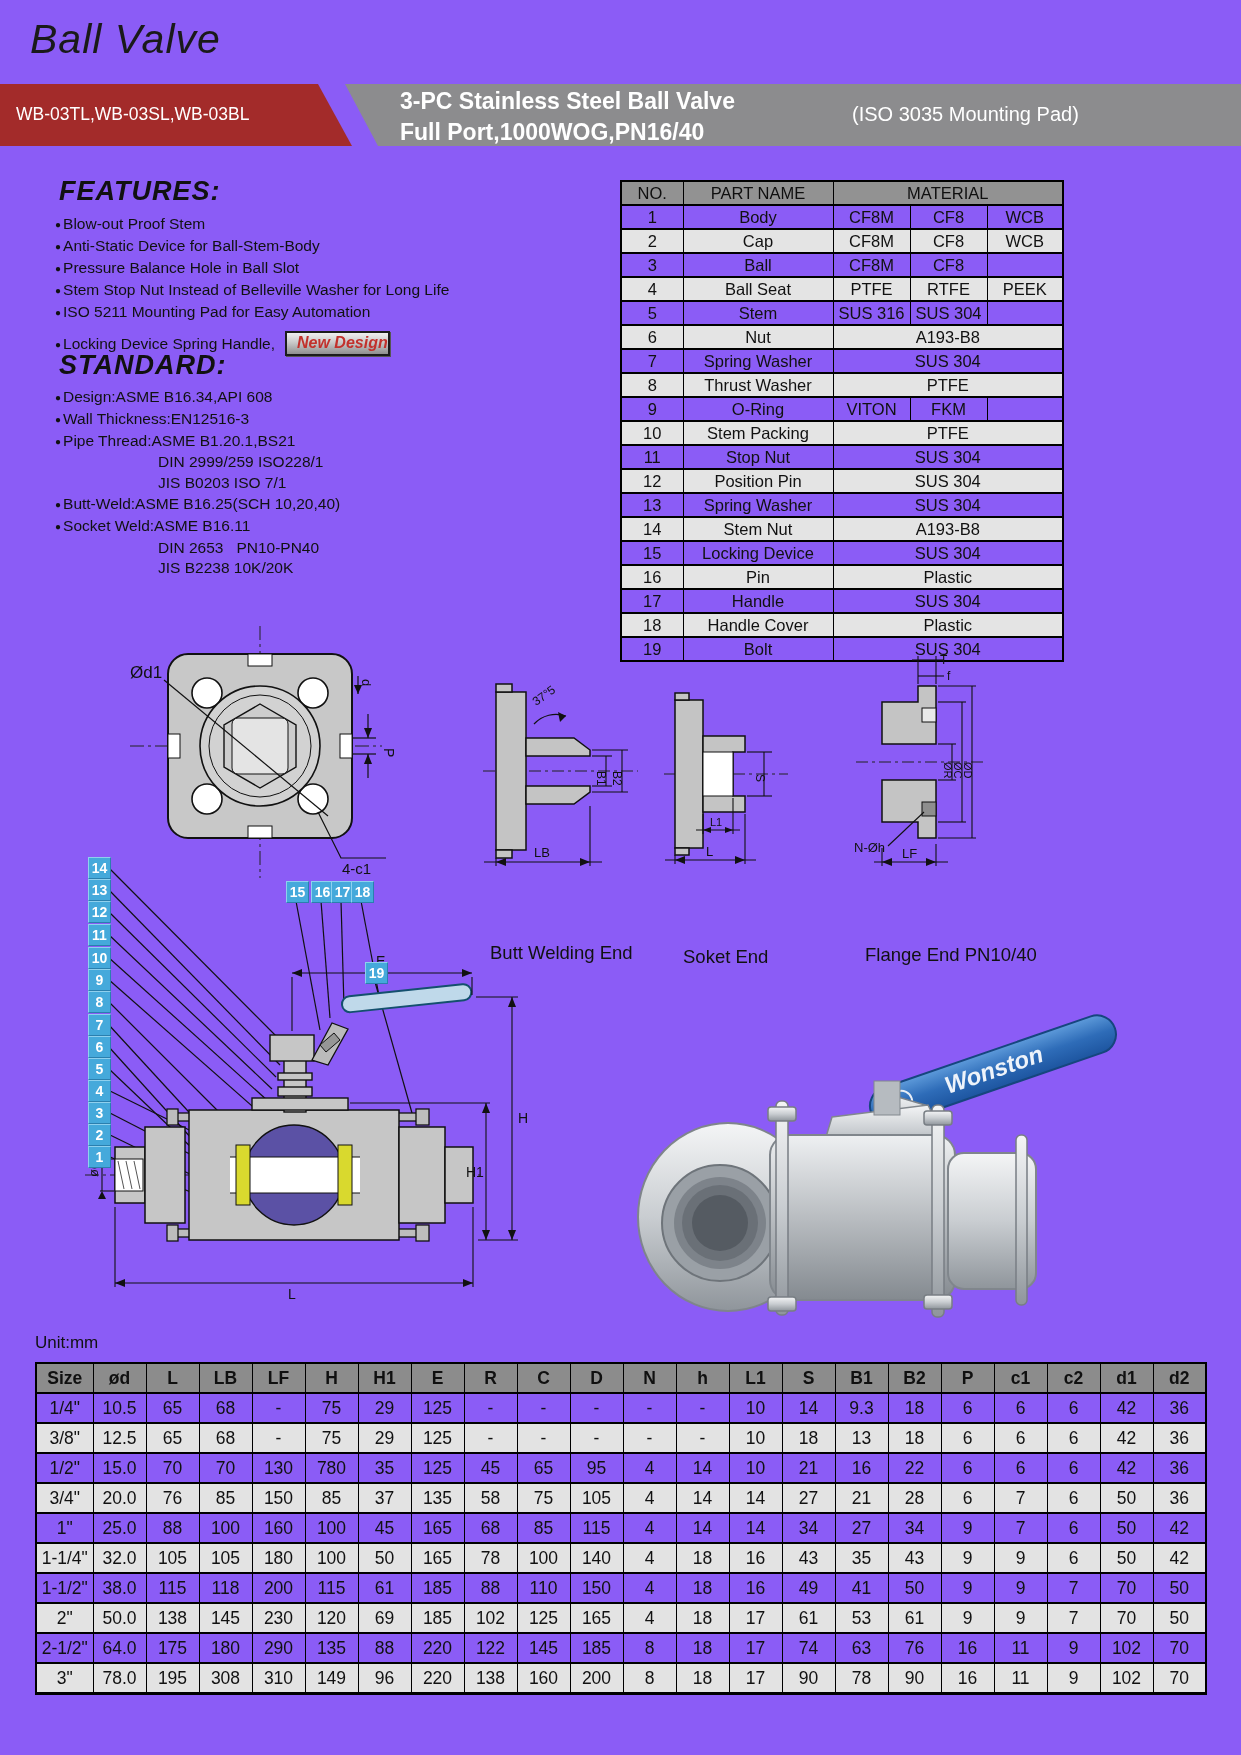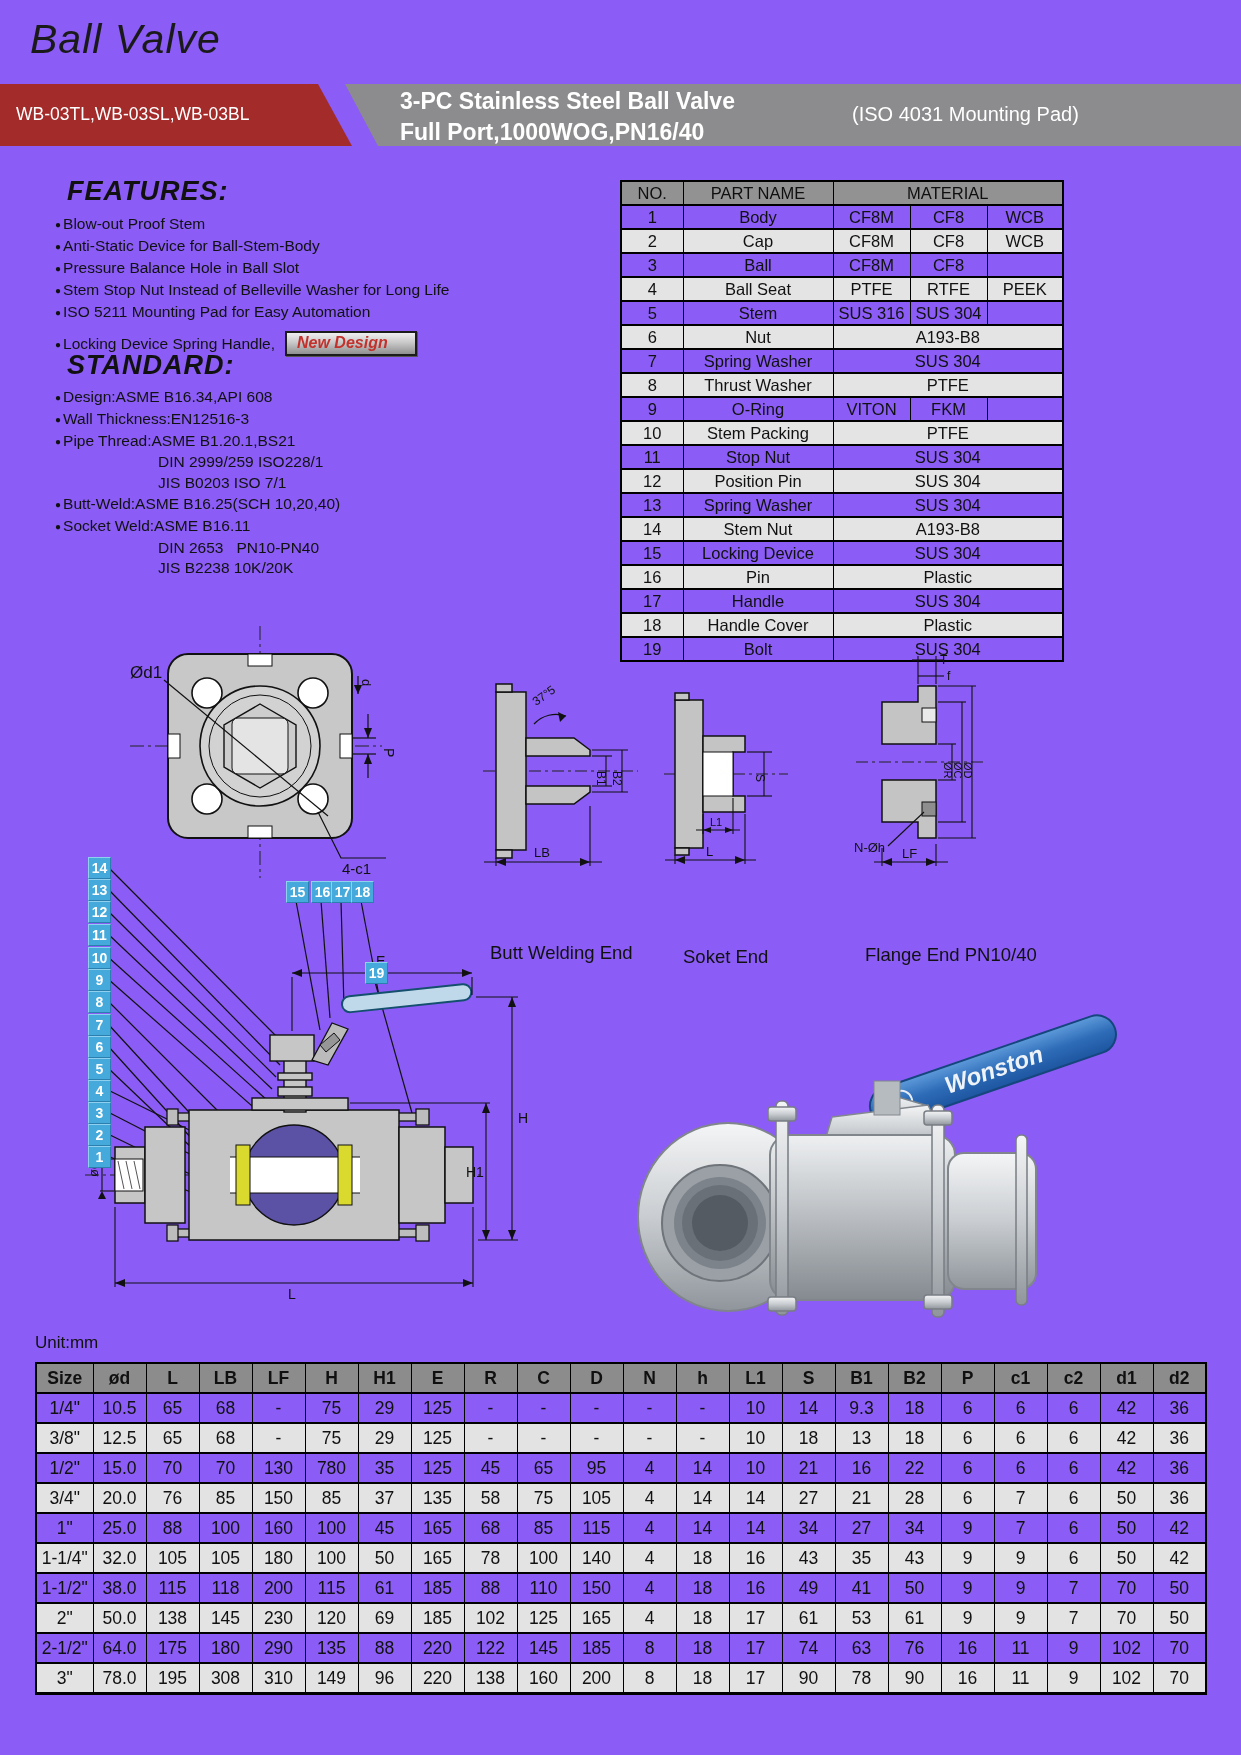--- a/index.html
+++ b/index.html
@@ -13,26 +13,26 @@
   .banner-red{position:absolute;left:0;top:0;width:352px;height:62px;
               clip-path:polygon(0 0,calc(100% - 34px) 0,100% 100%,0 100%);}
   .banner-gray{position:absolute;left:342px;top:0;width:899px;height:62px;
                clip-path:polygon(3px 0,100% 0,100% 100%,36px 100%);}
   .banner-models{position:absolute;left:16px;top:104px;color:#fff;font-size:17.5px;}
   .banner-line1{position:absolute;left:400px;top:88px;color:#fff;font-size:23px;font-weight:700;}
   .banner-line2{position:absolute;left:400px;top:119px;color:#fff;font-size:23px;font-weight:700;}
   .banner-iso{position:absolute;left:852px;top:103px;color:#fff;font-size:20px;}
 
   
-  .sec-h{font-style:italic;font-weight:700;font-size:27px;letter-spacing:1px;margin:0 0 6px 12px;}
+  .sec-h{font-style:italic;font-weight:700;font-size:27px;letter-spacing:1px;margin:0 0 6px 4px;}
   .features{position:absolute;left:55px;top:176px;width:560px;}
   .feat-line{font-size:15.5px;line-height:21px;white-space:pre;}
   .feat-line::before{content:"\25CF";font-size:10px;vertical-align:1px;margin-right:2px;}
   .feat-last{margin-top:8px;display:flex;align-items:center;}
-  .badge{display:inline-block;margin-left:10px;padding:1px 27px 2px 10px;
+  .badge{display:inline-block;margin-left:10px;padding:1px 0 2px 10px;
          background:linear-gradient(#efefef,#c9c9c9 45%,#8f8f8f);
          border:2px solid #1c1c1c;box-shadow:1px 1px 0 #555;
          color:#c2312c;font-style:italic;font-weight:700;font-size:16px;}
   .standard{position:absolute;left:55px;top:350px;width:560px;}
   .std-line{font-size:15.5px;line-height:20.8px;white-space:pre;}
   .std-line.bul::before{content:"\25CF";font-size:10px;vertical-align:1px;margin-right:2px;}
   .std-line.ind{padding-left:103px;}
 
   
   .parts-table{position:absolute;left:620px;top:180px;border-collapse:collapse;
@@ -69,21 +69,21 @@
 <div class="page">
 
   <div class="doc-title">Ball Valve</div>
   <div class="banner">
     <div class="banner-gray" id="bannerGray" style="background: rgb(140, 140, 142);"></div>
     <div class="banner-red" id="bannerRed" style="background: rgb(163, 43, 42);"></div>
   </div>
   <div class="banner-models">WB-03TL,WB-03SL,WB-03BL</div>
   <div class="banner-line1">3-PC Stainless Steel Ball Valve</div>
   <div class="banner-line2">Full Port,1000WOG,PN16/40</div>
-  <div class="banner-iso">(ISO 4031 Mounting Pad)</div>
+  <div class="banner-iso">(ISO 3035 Mounting Pad)</div>
 
   <div class="features">
     <div class="sec-h">FEATURES:</div>
     <div id="featList">
         <div class="feat-line">Blow-out Proof Stem</div>
         <div class="feat-line">Anti-Static Device for Ball-Stem-Body</div>
         <div class="feat-line">Pressure Balance Hole in Ball Slot</div>
         <div class="feat-line">Stem Stop Nut Instead of Belleville Washer for Long Life</div>
         <div class="feat-line">ISO 5211 Mounting Pad for Easy Automation</div>
       </div>

